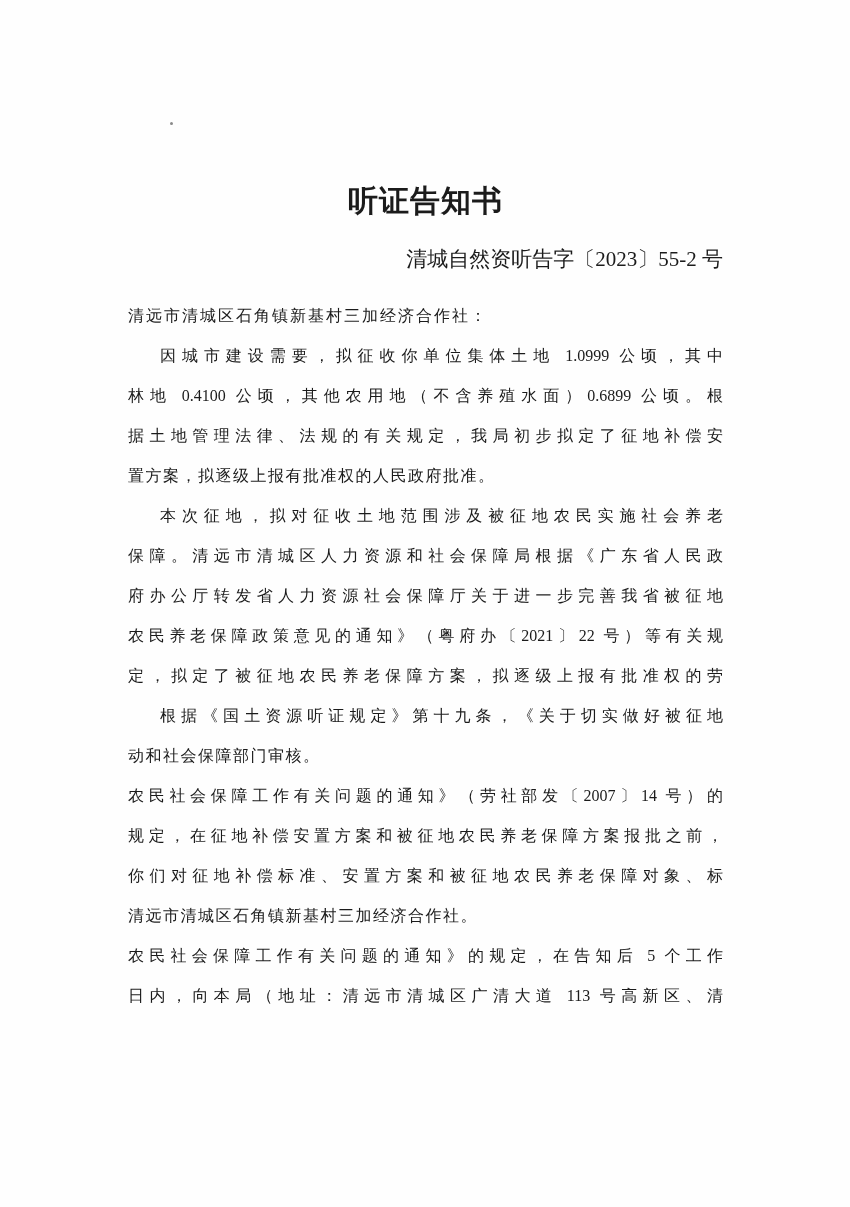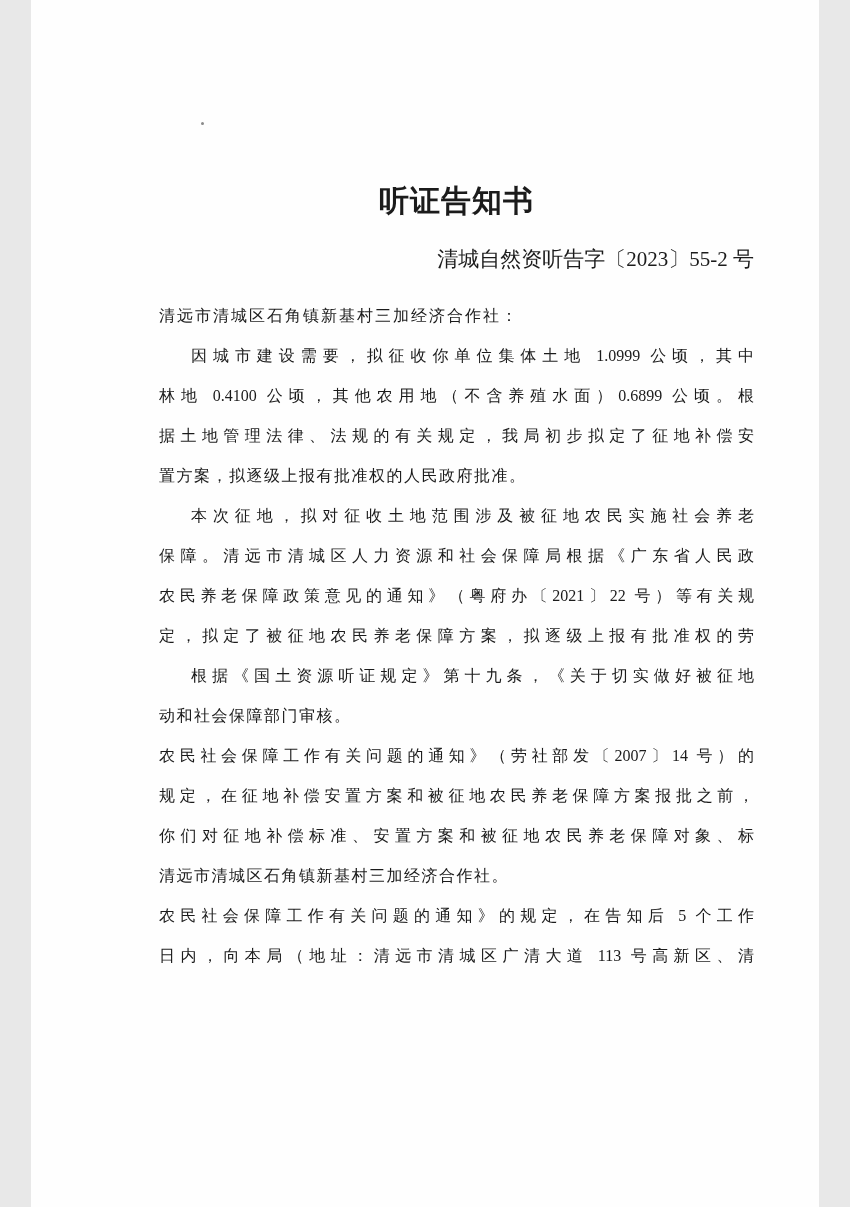--- a/index.html
+++ b/index.html
@@ -2,21 +2,21 @@
 <html><head>
 <meta charset="utf-8">
 <style>
   html, body {
     margin: 0;
     padding: 0;
     background: #e8e8e8;
   }
   .page {
     position: relative;
-    width: 788px;
+    width: 850px;
     height: 1207px;
     margin: 0 auto;
     background: #fefefe;
     color: #1b1b1b;
     font-family: "Liberation Serif", "DejaVu Serif", serif;
     overflow: hidden;
   }
   .scan-speck {
     position: absolute;
     left: 170px;
@@ -89,20 +89,21 @@
 
   <div class="doc-body">
     <div class="addressee">清远市清城区石角镇新基村三加经济合作社：</div>
 
   <div class="line first">因城市建设需要，拟征收你单位集体土地 1.0999 公顷，其中</div>
       <div class="line">林地 0.4100 公顷，其他农用地（不含养殖水面）0.6899 公顷。根</div>
       <div class="line">据土地管理法律、法规的有关规定，我局初步拟定了征地补偿安</div>
       <div class="line last">置方案，拟逐级上报有批准权的人民政府批准。</div>
       <div class="line first">本次征地，拟对征收土地范围涉及被征地农民实施社会养老</div>
       <div class="line">保障。清远市清城区人力资源和社会保障局根据《广东省人民政</div>
+      <div class="line">府办公厅转发省人力资源社会保障厅关于进一步完善我省被征地</div>
       <div class="line">农民养老保障政策意见的通知》（粤府办〔2021〕22 号）等有关规</div>
       <div class="line">定，拟定了被征地农民养老保障方案，拟逐级上报有批准权的劳</div>
       <div class="line first">根据《国土资源听证规定》第十九条，《关于切实做好被征地</div>
       <div class="line last">动和社会保障部门审核。</div>
       <div class="line">农民社会保障工作有关问题的通知》（劳社部发〔2007〕14 号）的</div>
       <div class="line">规定，在征地补偿安置方案和被征地农民养老保障方案报批之前，</div>
       <div class="line">你们对征地补偿标准、安置方案和被征地农民养老保障对象、标</div>
       <div class="line last">清远市清城区石角镇新基村三加经济合作社。</div>
       <div class="line">农民社会保障工作有关问题的通知》的规定，在告知后 5 个工作</div>
       <div class="line">日内，向本局（地址：清远市清城区广清大道 113 号高新区、清</div>

